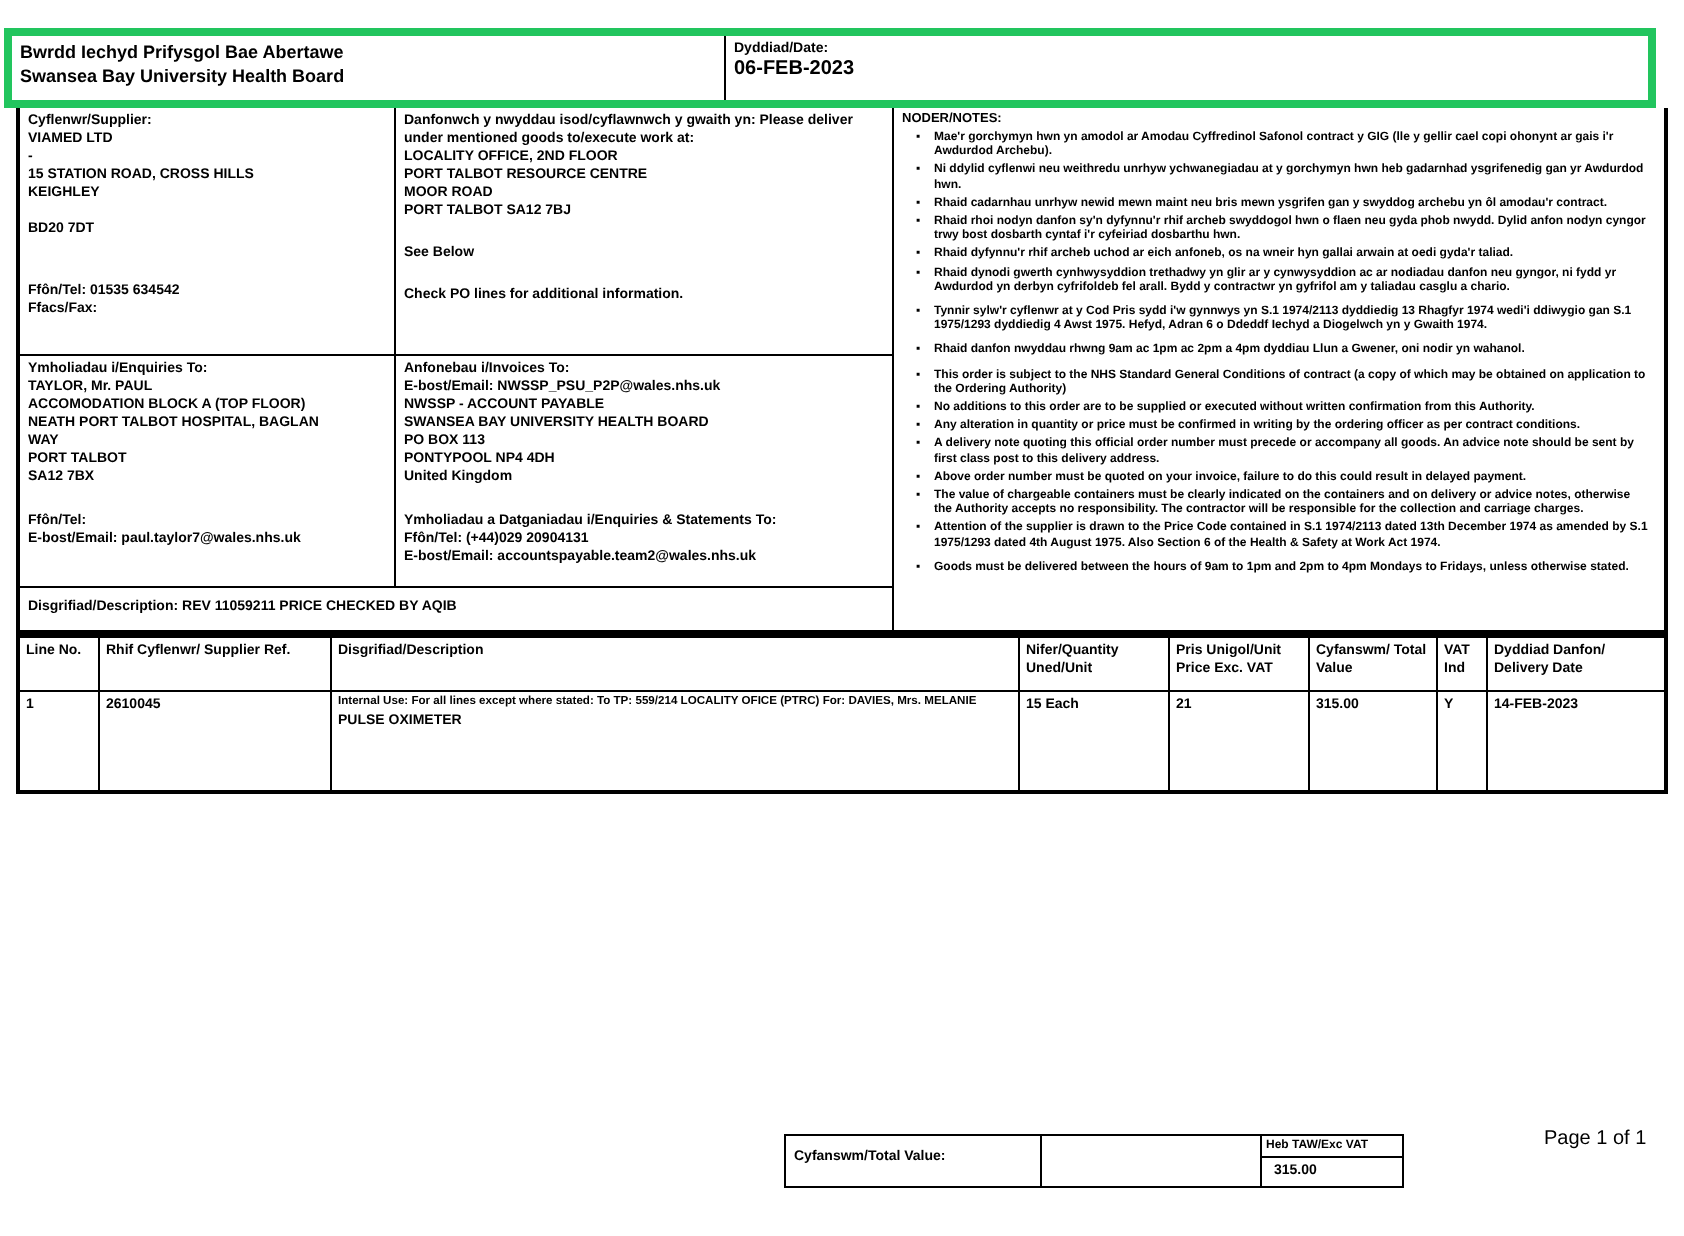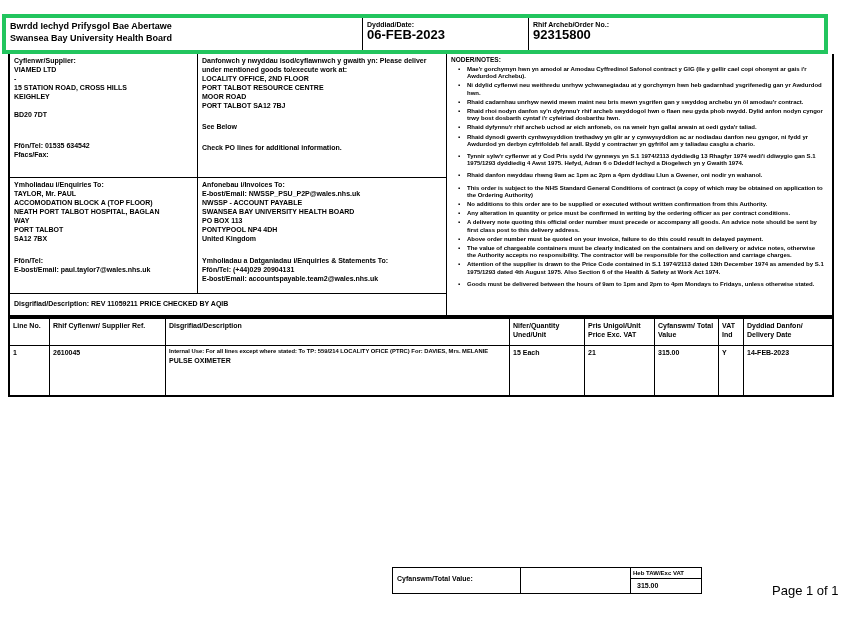--- a/index.html
+++ b/index.html
@@ -12,21 +12,21 @@
   .hdr {
     position:absolute; left:2px; top:14px; width:826px; height:40px;
     display:grid; grid-template-columns:356px 166px 110px 190px;
     border:4px solid #22c55e; box-sizing:border-box;
   }
   .hdr > div { border-left:1px solid #000; padding:2px 4px; box-sizing:border-box; overflow:hidden; }
   .hdr > div:first-child { border-left:none; }
   .org-line { font-size:9px; line-height:12px; }
   .title-line { font-size:9px; line-height:12px; }
   .lbl { font-size:7px; line-height:9px; }
-  .val { font-size:13px; line-height:11px; }
+  .val { font-size:10px; line-height:11px; }
   
   .main {
     position:absolute; left:8px; top:54px; width:826px; height:263px;
     display:grid; grid-template-columns:188px 249px 385px;
     grid-template-rows:124px 116px 21px;
     border:2px solid #000; border-top:none; box-sizing:border-box;
   }
   .main > div { box-sizing:border-box; padding:2px 4px; overflow:hidden; }
   .cell-supplier  { grid-column:1; grid-row:1; border-right:1px solid #000; border-bottom:1px solid #000; }
   .cell-deliver   { grid-column:2; grid-row:1; border-right:1px solid #000; border-bottom:1px solid #000; }
@@ -64,39 +64,35 @@
     position:absolute; left:392px; top:567px; width:310px; height:27px;
     display:grid; grid-template-columns:128px 110px 70px;
     border:1px solid #000; box-sizing:border-box;
   }
   .totals > div { box-sizing:border-box; border-right:1px solid #000; overflow:hidden; }
   .totals > div:last-child { border-right:none; }
   .totals .tlabel { font-size:7px; padding:7px 4px; }
   .totals .vhdr { font-size:6px; line-height:10px; padding:0 2px; border-bottom:1px solid #000; }
   .totals .vval { font-size:7px; line-height:13px; padding:0 6px; }
   
-  .footer { position:absolute; left:772px; top:583px; font-size:13px; font-weight:normal;text-align:right; }
+  .footer { position:absolute; left:772px; top:564px; font-size:10px; font-weight:normal;text-align:right; }
 </style>
 </head>
 <body>
 
 <div class="page">
 
   <div class="hdr">
     <div>
       <div class="org-line">Bwrdd Iechyd Prifysgol Bae Abertawe</div>
       <div class="org-line">Swansea Bay University Health Board</div>
     </div>
     <div>
       <div class="lbl">Dyddiad/Date:</div>
       <div class="val">06-FEB-2023</div>
-    </div>
-    <div>
-      <div class="lbl">Rhif Archeb/Order No.:</div>
-      <div class="val">92315800</div>
     </div>
   </div>
 
   <div class="main">
 
     <div class="cell-supplier t7">
       <div>Cyflenwr/Supplier:</div>
       <div>VIAMED LTD</div>
       <div>-</div>
       <div>15 STATION ROAD, CROSS HILLS</div>

